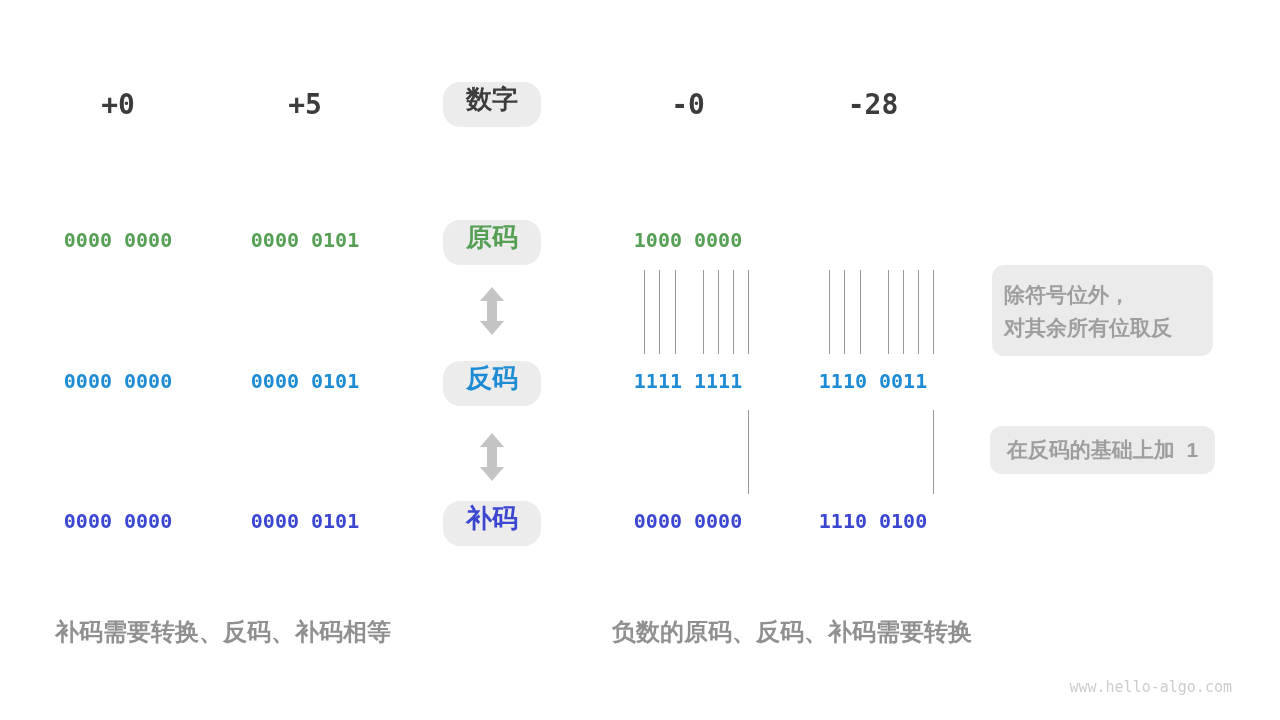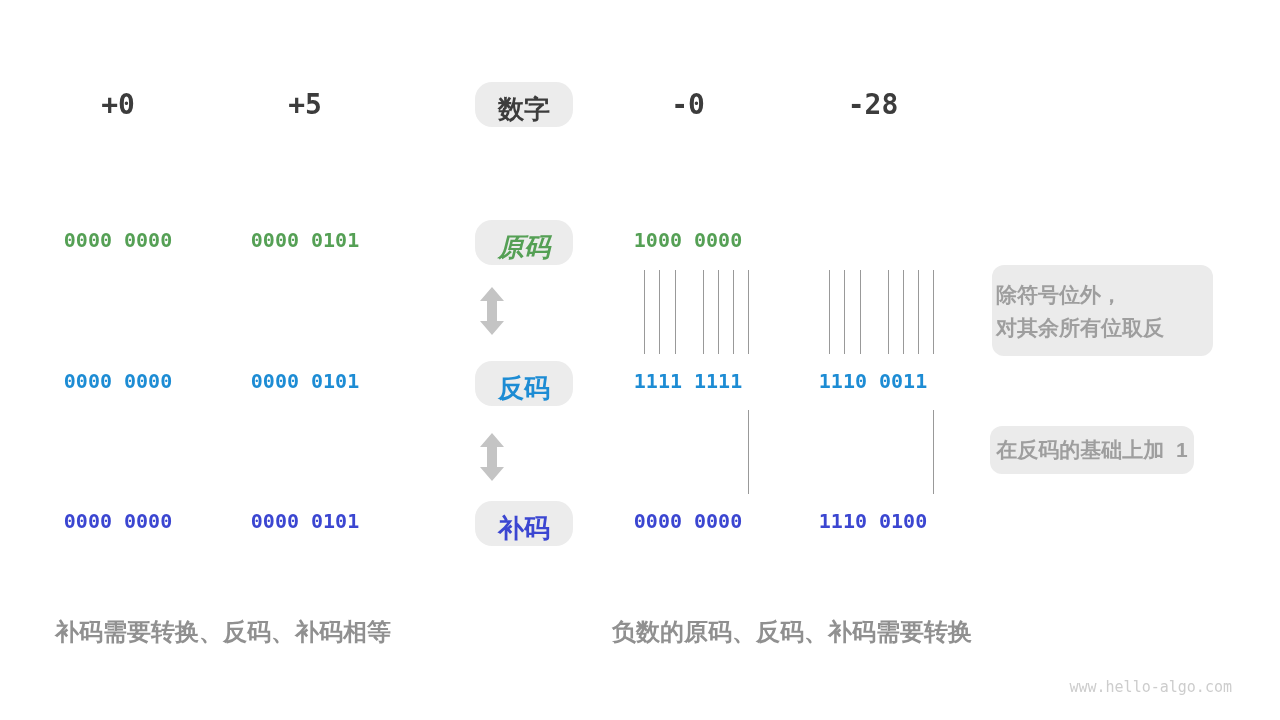--- a/index.html
+++ b/index.html
@@ -7,41 +7,41 @@
           font-family:"Liberation Sans",sans-serif;}
   .mono{font-family:"DejaVu Sans Mono",monospace;}
   .cell{position:absolute;width:200px;text-align:center;white-space:nowrap;}
   .c1{left:18px;} .c2{left:205px;} .c3{left:588px;} .c4{left:773px;}
   .head{top:88px;font-size:28px;font-weight:bold;color:#3c3c3c;}
   .bin{font-size:20px;font-weight:bold;}
   .row-sign{top:228px;color:#55a055;}
   .row-ones{top:369px;color:#1d8cd4;}
   .row-twos{top:509px;color:#3b46d1;}
   .badge{position:absolute;left:443px;width:98px;height:45px;background:#ececec;border-radius:17px;
-         display:flex;align-items:flex-end;justify-content:center;font-size:26px;font-weight:bold;margin-left:32px;}
+         display:flex;align-items:flex-start;justify-content:center;font-size:26px;font-weight:bold;}
   .badge-number{top:82px;color:#3c3c3c;}
-  .badge-sign{top:220px;color:#55a055;font-style:italic;}
+  .badge-sign{top:220px;color:#55a055;}
   .badge-ones{top:361px;color:#1d8cd4;}
   .badge-twos{top:501px;color:#3b46d1;}
   .arrow{position:absolute;left:480px;}
   .arrow-1{top:287px;} .arrow-2{top:433px;}
   .tickgroup{position:absolute;top:270px;width:105px;height:84px;}
   .tg-neg0{left:644px;} .tg-neg28{left:829px;}
   .tickgroup i{position:absolute;top:0;bottom:0;width:1px;background:#999999;}
   .tickgroup i:nth-child(1){left:0;}  .tickgroup i:nth-child(2){left:15px;}
   .tickgroup i:nth-child(3){left:31px;}.tickgroup i:nth-child(4){left:59px;}
   .tickgroup i:nth-child(5){left:74px;}.tickgroup i:nth-child(6){left:89px;}
   .tickgroup i:nth-child(7){left:104px;}
   .single-tick{position:absolute;top:410px;height:84px;width:1px;background:#999999;}
   .st-neg0{left:748px;} .st-neg28{left:933px;}
   .note{position:absolute;background:#ebebeb;border-radius:12px;color:#9e9e9e;
         font-weight:bold;font-size:21px;}
-  .note-invert{left:992px;top:265px;width:221px;height:91px;padding:13px 0 0 4px;
+  .note-invert{left:992px;top:265px;width:221px;height:91px;padding:13px 0 0 12px;
                box-sizing:border-box;line-height:33px;}
-  .note-addone{left:990px;top:426px;width:204px;height:48px;display:flex;align-items:center;
+  .note-addone{left:990px;top:426px;width:225px;height:48px;display:flex;align-items:center;
                justify-content:center;white-space:pre;}
   .caption{position:absolute;top:616px;font-size:24px;font-weight:bold;color:#909090;white-space:nowrap;}
   .cap-pos{left:55px;} .cap-neg{left:612px;}
   .watermark{position:absolute;top:678px;right:48px;font-size:15px;color:#cdcdcd;}
 </style>
 </head>
 <body>
 
 <div class="canvas">
 

